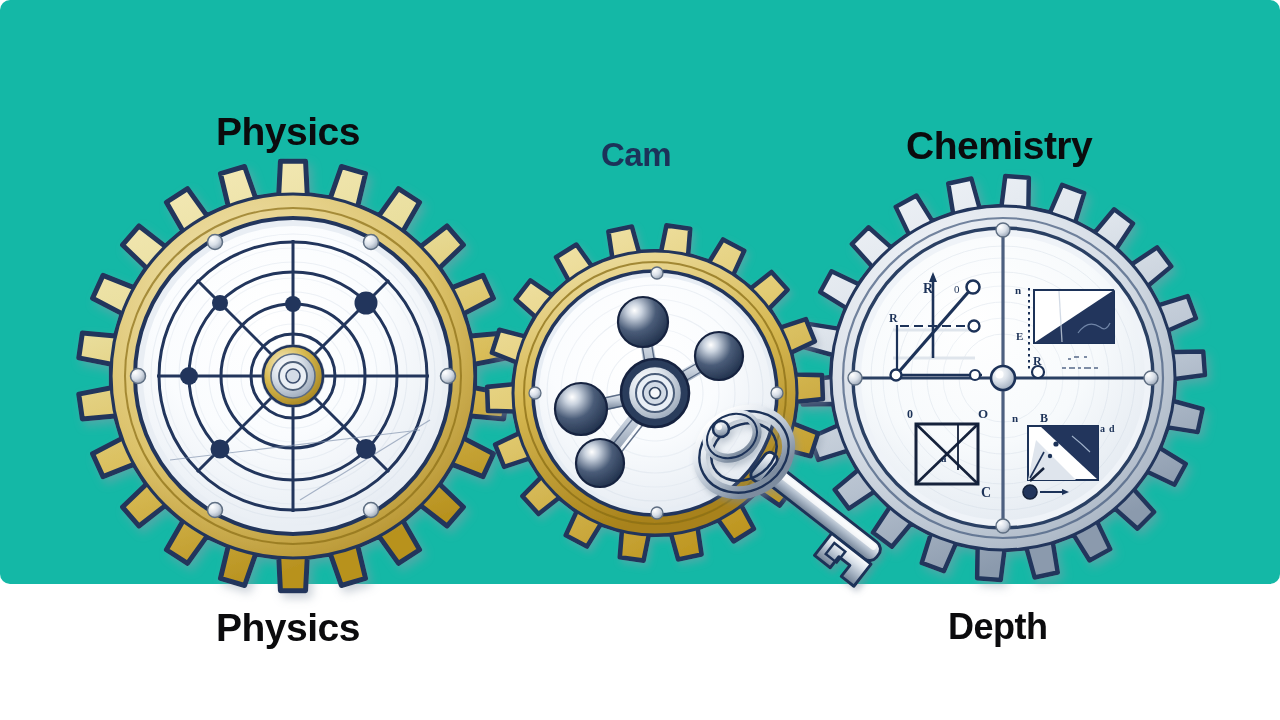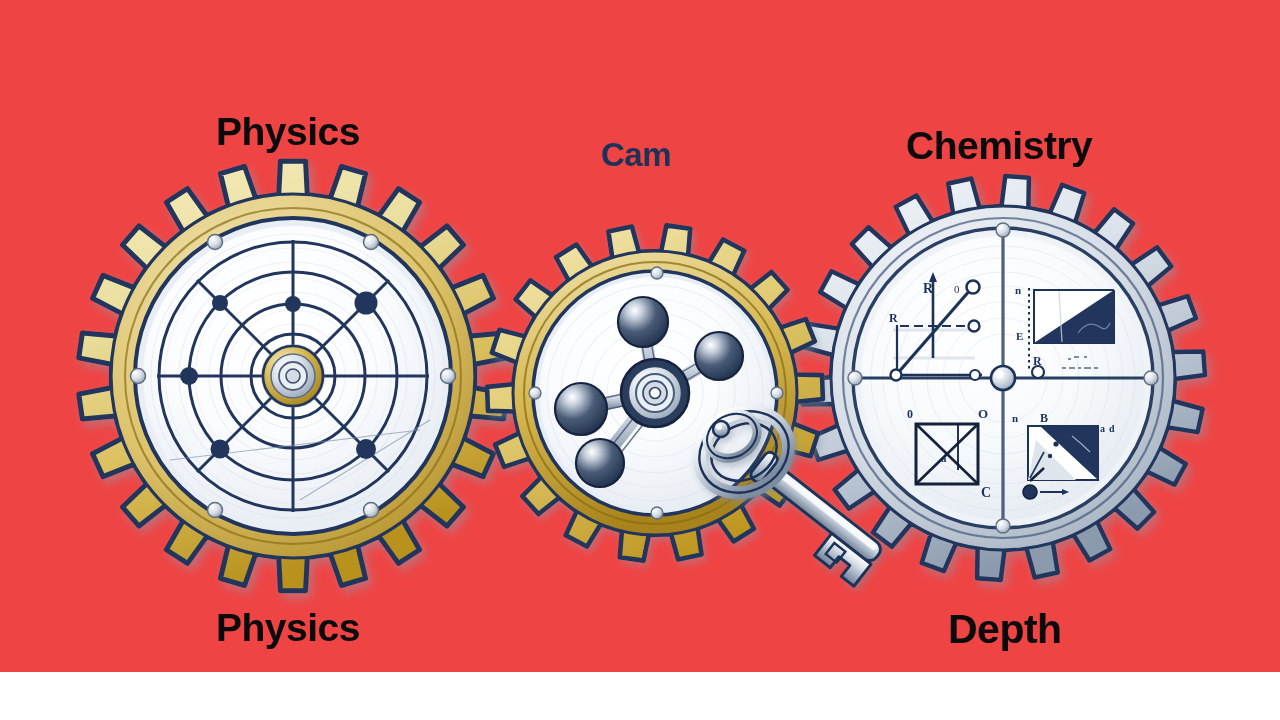--- a/index.html
+++ b/index.html
@@ -10,22 +10,23 @@
   }
   body {
     width: 1280px;
     height: 720px;
     overflow: hidden;
     font-family: "Liberation Sans", sans-serif;
   }
   #stage {
     position: relative;
     width: 1280px;
-    height: 672px;
-    background: #ef4444;
+    height: 584px;
+    background: #14b8a6;
+    border-radius: 10px;
   }
   #artboard {
     position: absolute;
     inset: 0;
     width: 1280px;
     height: 720px;
   }
   .label {
     position: absolute;
     font-family: "Liberation Sans", sans-serif;
@@ -55,21 +56,21 @@
   }
   #label-physics-bottom {
     left: 216px;
     top: 606px;
     font-size: 39px;
     color: #0b0b0d;
   }
   #label-depth-bottom {
     left: 948px;
     top: 606px;
-    font-size: 41px;
+    font-size: 36px;
     color: #0b0b0d;
   }
 </style>
 </head>
 <body>
 
 <div id="stage">
 
   <svg id="artboard" viewBox="0 0 1280 720">
     <defs>

